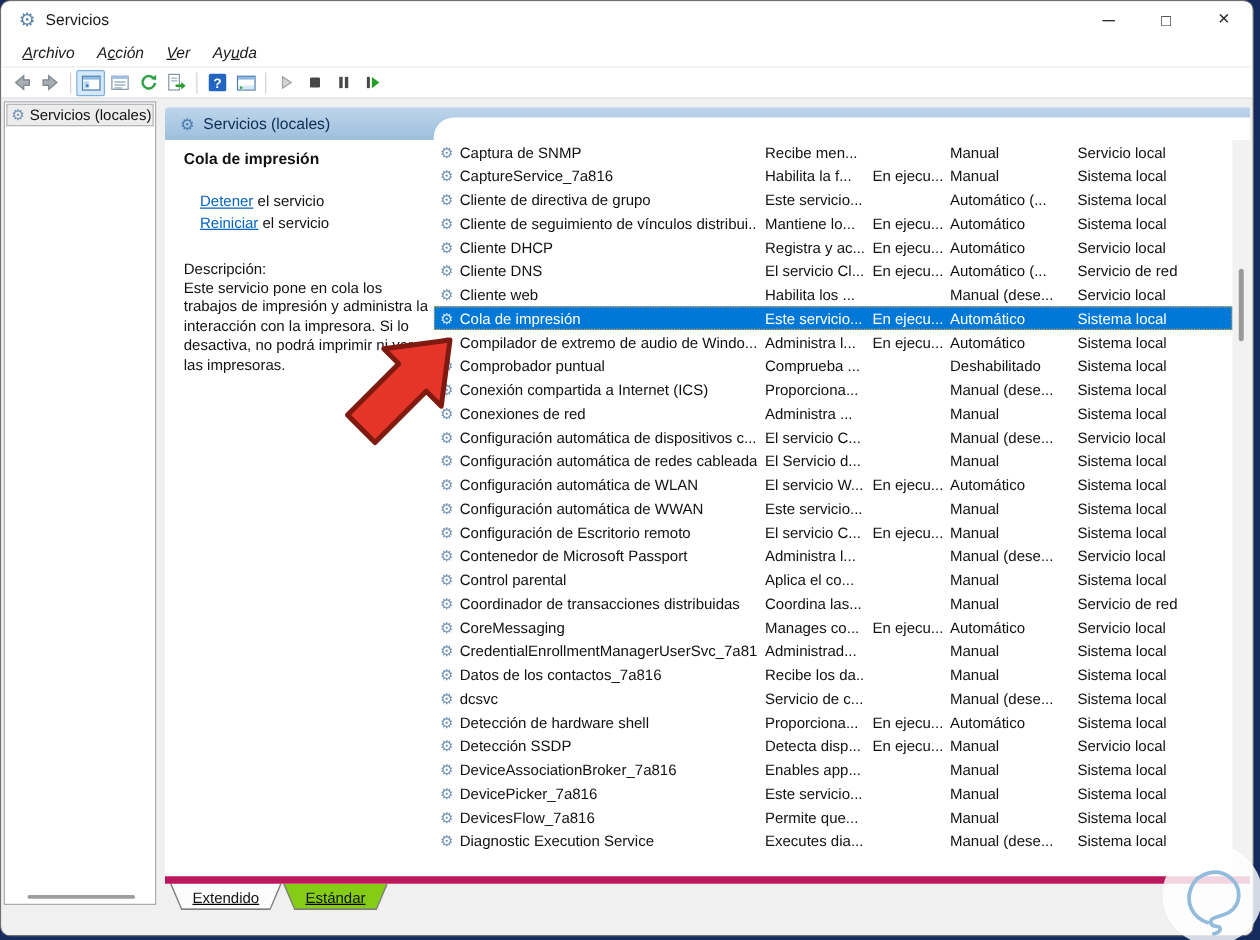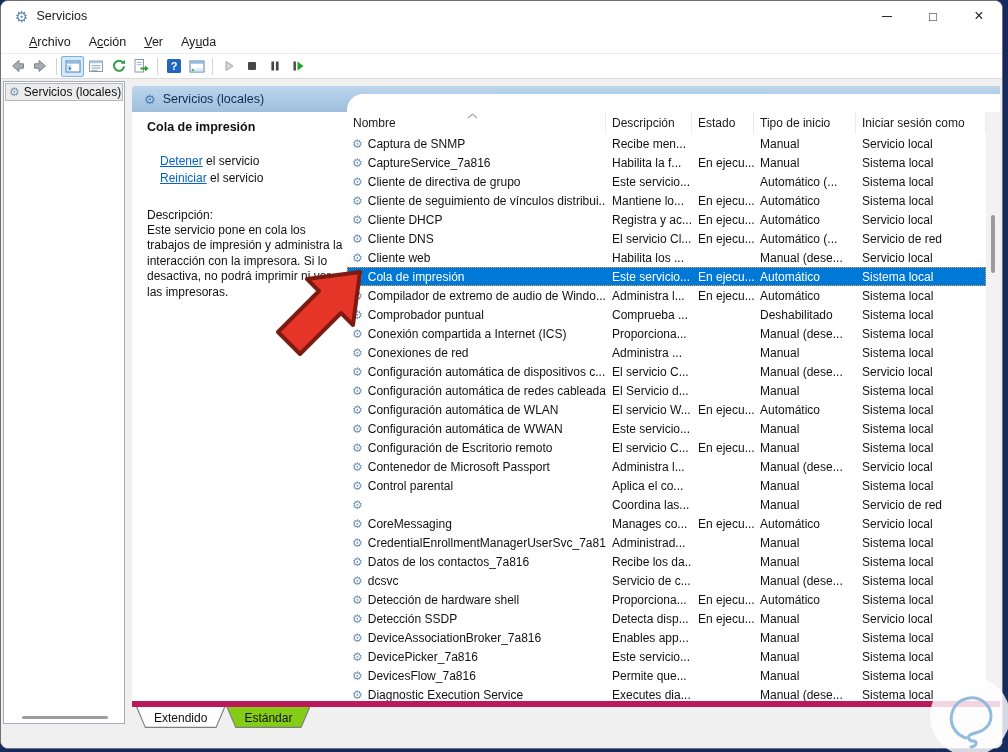--- a/index.html
+++ b/index.html
@@ -17,22 +17,22 @@
     overflow:hidden; display:flex; flex-direction:column;
   }
   
   .titlebar { height:30px; flex:none; display:flex; align-items:center; background:#fff; }
   .title-icon { font-size:15px; color:#5b84ad; margin:0 8px 0 14px; line-height:1; }
   .title-text { font-size:12.5px; color:#1a1a1a; }
   .win-controls { margin-left:auto; display:flex; height:100%; }
   .win-btn { width:46px; height:100%; display:flex; align-items:center; justify-content:center;
              font-size:14px; color:#222; cursor:default; }
   
-  .menubar { height:22px; flex:none; display:flex; align-items:center; padding-left:19px;
-             background:#fff; font-size:12.5px; color:#1a1a1a; }
+  .menubar { height:22px; flex:none; display:flex; align-items:center; padding-left:8px;
+             background:#fff; font-size:12.5px; color:#1a1a1a;font-style:italic; }
   .menu-item { padding:2px 9px; }
   
   .toolbar { height:26px; flex:none; display:flex; align-items:center; padding-left:5px;
              background:#fff; border-top:1px solid #ececec; border-bottom:1px solid #d9d9d9; }
   .tool { width:23px; height:21px; display:flex; align-items:center; justify-content:center; border-radius:2px; }
   .tool.active { background:#d6e9fb; border:1px solid #7ab0e0; }
   .tool-sep { width:1px; height:17px; background:#d4d4d4; margin:0 4px; }
   
   .main { flex:1; position:relative; background:#f0f0f0; }
   
@@ -74,21 +74,21 @@
          width:calc(100% - 14px); align-items:center; font-size:12px; color:#111; }
   .row > div { padding-left:6px; white-space:nowrap; overflow:hidden; }
   .c-name { display:flex; align-items:center; gap:5px; padding-left:5px !important; }
   .row.selected { background:#0078d7; color:#fff; outline:1px dotted #eda63f; outline-offset:-1px; }
   .row.selected .gear { color:#d7e5f2; }
   .vscroll { position:absolute; right:0; top:0; bottom:0; width:14px; background:#f2f2f2; }
   .vthumb { position:absolute; left:5px; width:4px; top:103px; height:58px; background:#9a9a9a; border-radius:2px; }
   
   .tab-strip { height:22px; flex:none; display:flex; align-items:flex-start; }
   .tab { height:21px; clip-path:polygon(0 0,100% 0,calc(100% - 9px) 100%,9px 100%);
-         background:#7e7e7e; display:flex; margin-right:1px; }
+         background:#7e7e7e; display:flex; margin-right:1px;text-decoration:underline; }
   .tab-inner { margin:0; flex:1; clip-path:polygon(1.3px 0,calc(100% - 1.3px) 0,calc(100% - 9.6px) calc(100% - 1.3px),9.6px calc(100% - 1.3px));
                background:#fdfdfd; display:flex; align-items:center; justify-content:center;
                padding:0 18px; font-size:12px; color:#111; }
   .tab.inactive .tab-inner { background:#84cc16; }
   
   .overlay { position:absolute; left:0; top:0; pointer-events:none; }
 </style>
 </head>
 <body>
 
@@ -218,30 +218,20 @@
           <div class="detail-title">Cola de impresión</div>
           <div class="detail-links">
             <div><a href="#">Detener</a><span> el servicio</span></div>
             <div><a href="#">Reiniciar</a><span> el servicio</span></div>
           </div>
           <div class="detail-desc-label">Descripción:</div>
           <div class="detail-desc">Este servicio pone en cola los trabajos de impresión y administra la interacción con la impresora. Si lo desactiva, no podrá imprimir ni ver las impresoras.</div>
         </div>
 
         <div class="list-area">
-          <div class="list-header">
-            <svg class="sort-chevron" width="11" height="6" viewBox="0 0 11 6">
-                <polyline points="1,5 5.5,1 10,5" fill="none" stroke="#a8a8a8" stroke-width="1.2"></polyline>
-              </svg>
-            <div class="hcell">Nombre</div>
-            <div class="hcell">Descripción</div>
-            <div class="hcell">Estado</div>
-            <div class="hcell">Tipo de inicio</div>
-            <div class="hcell">Iniciar sesión como</div>
-          </div>
           <div class="rows">
               <div class="row">
                 <div class="c-name">
                   <span class="gear">⚙</span>
                   <span>Captura de SNMP</span>
                 </div>
                 <div>Recibe men...</div>
                 <div></div>
                 <div>Manual</div>
                 <div>Servicio local</div>
@@ -422,20 +412,21 @@
                   <span>Control parental</span>
                 </div>
                 <div>Aplica el co...</div>
                 <div></div>
                 <div>Manual</div>
                 <div>Sistema local</div>
               </div>
               <div class="row">
                 <div class="c-name">
                   <span class="gear">⚙</span>
+                  <span>Coordinador de transacciones distribuidas</span>
                 </div>
                 <div>Coordina las...</div>
                 <div></div>
                 <div>Manual</div>
                 <div>Servicio de red</div>
               </div>
               <div class="row">
                 <div class="c-name">
                   <span class="gear">⚙</span>
                   <span>CoreMessaging</span>

